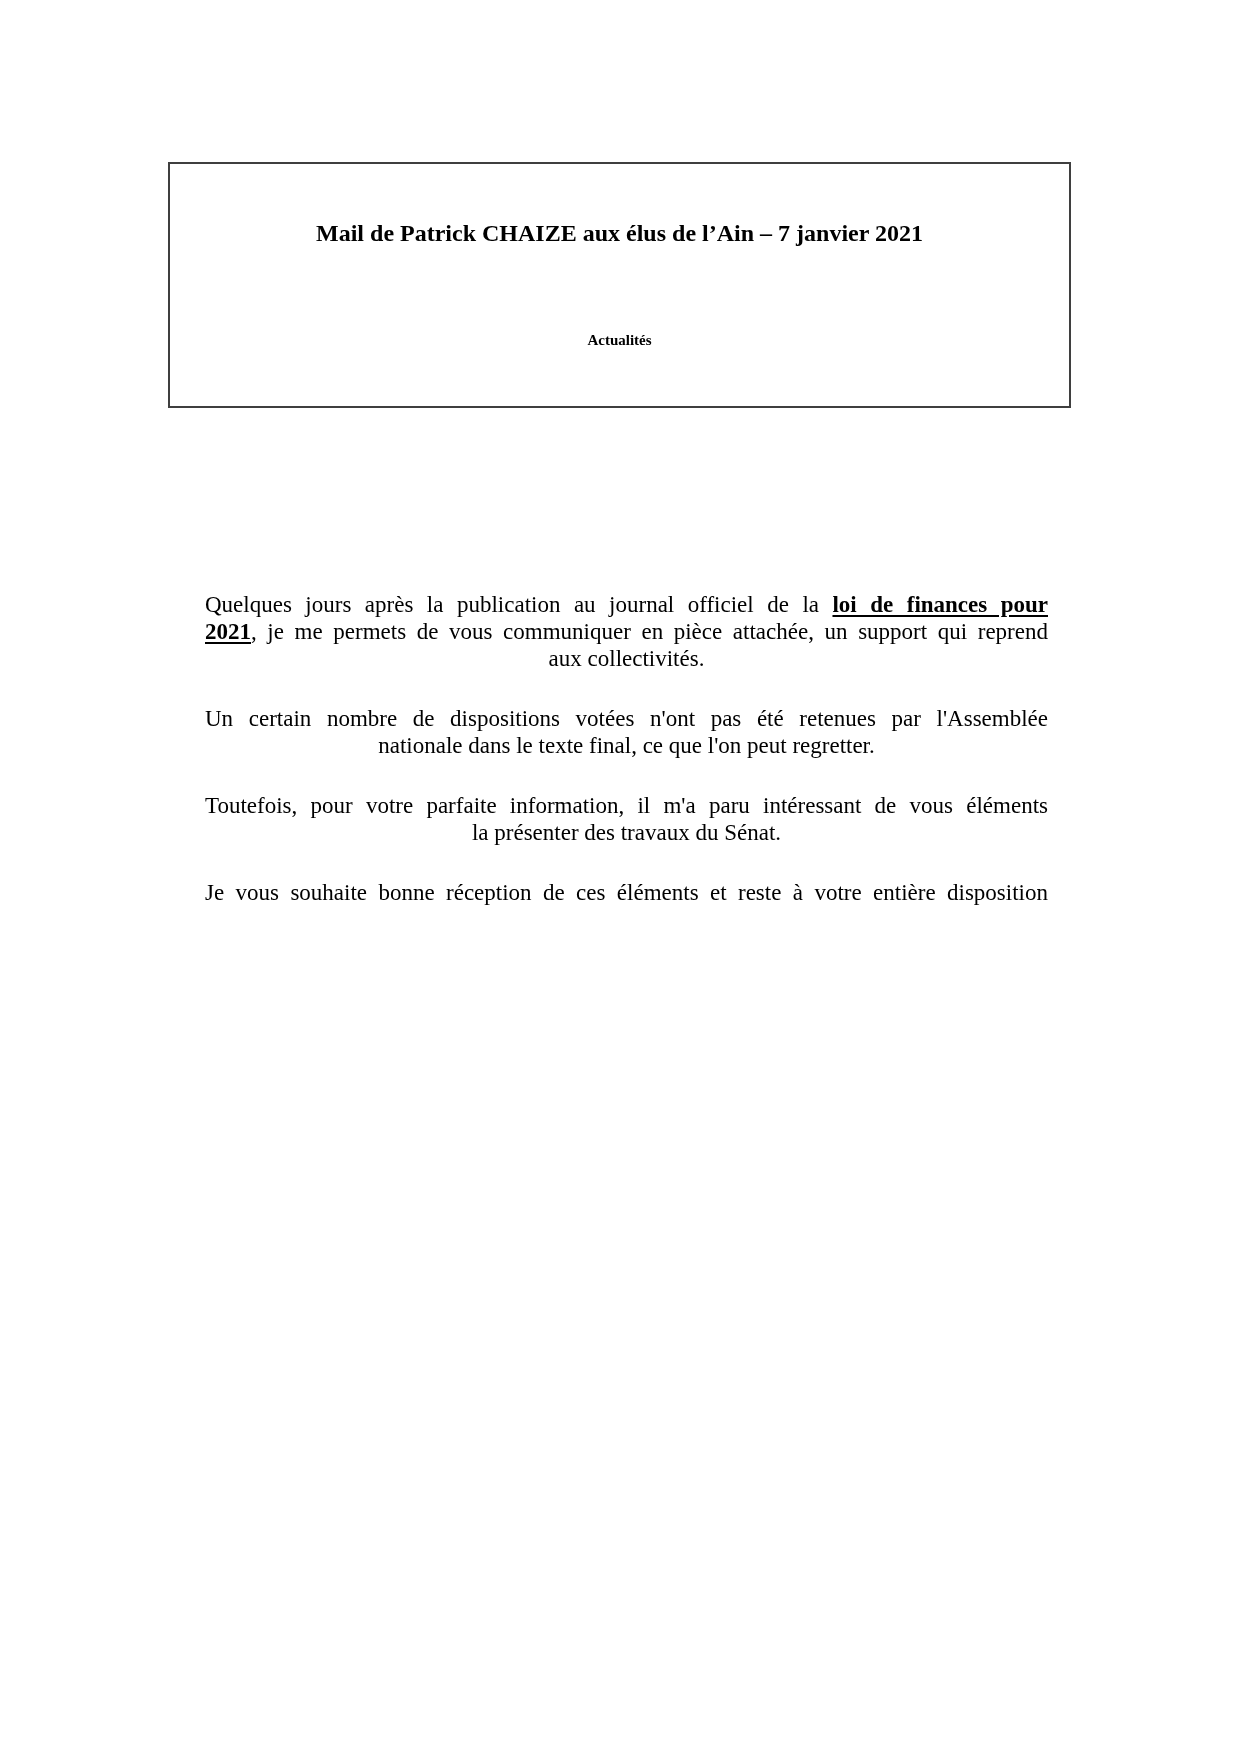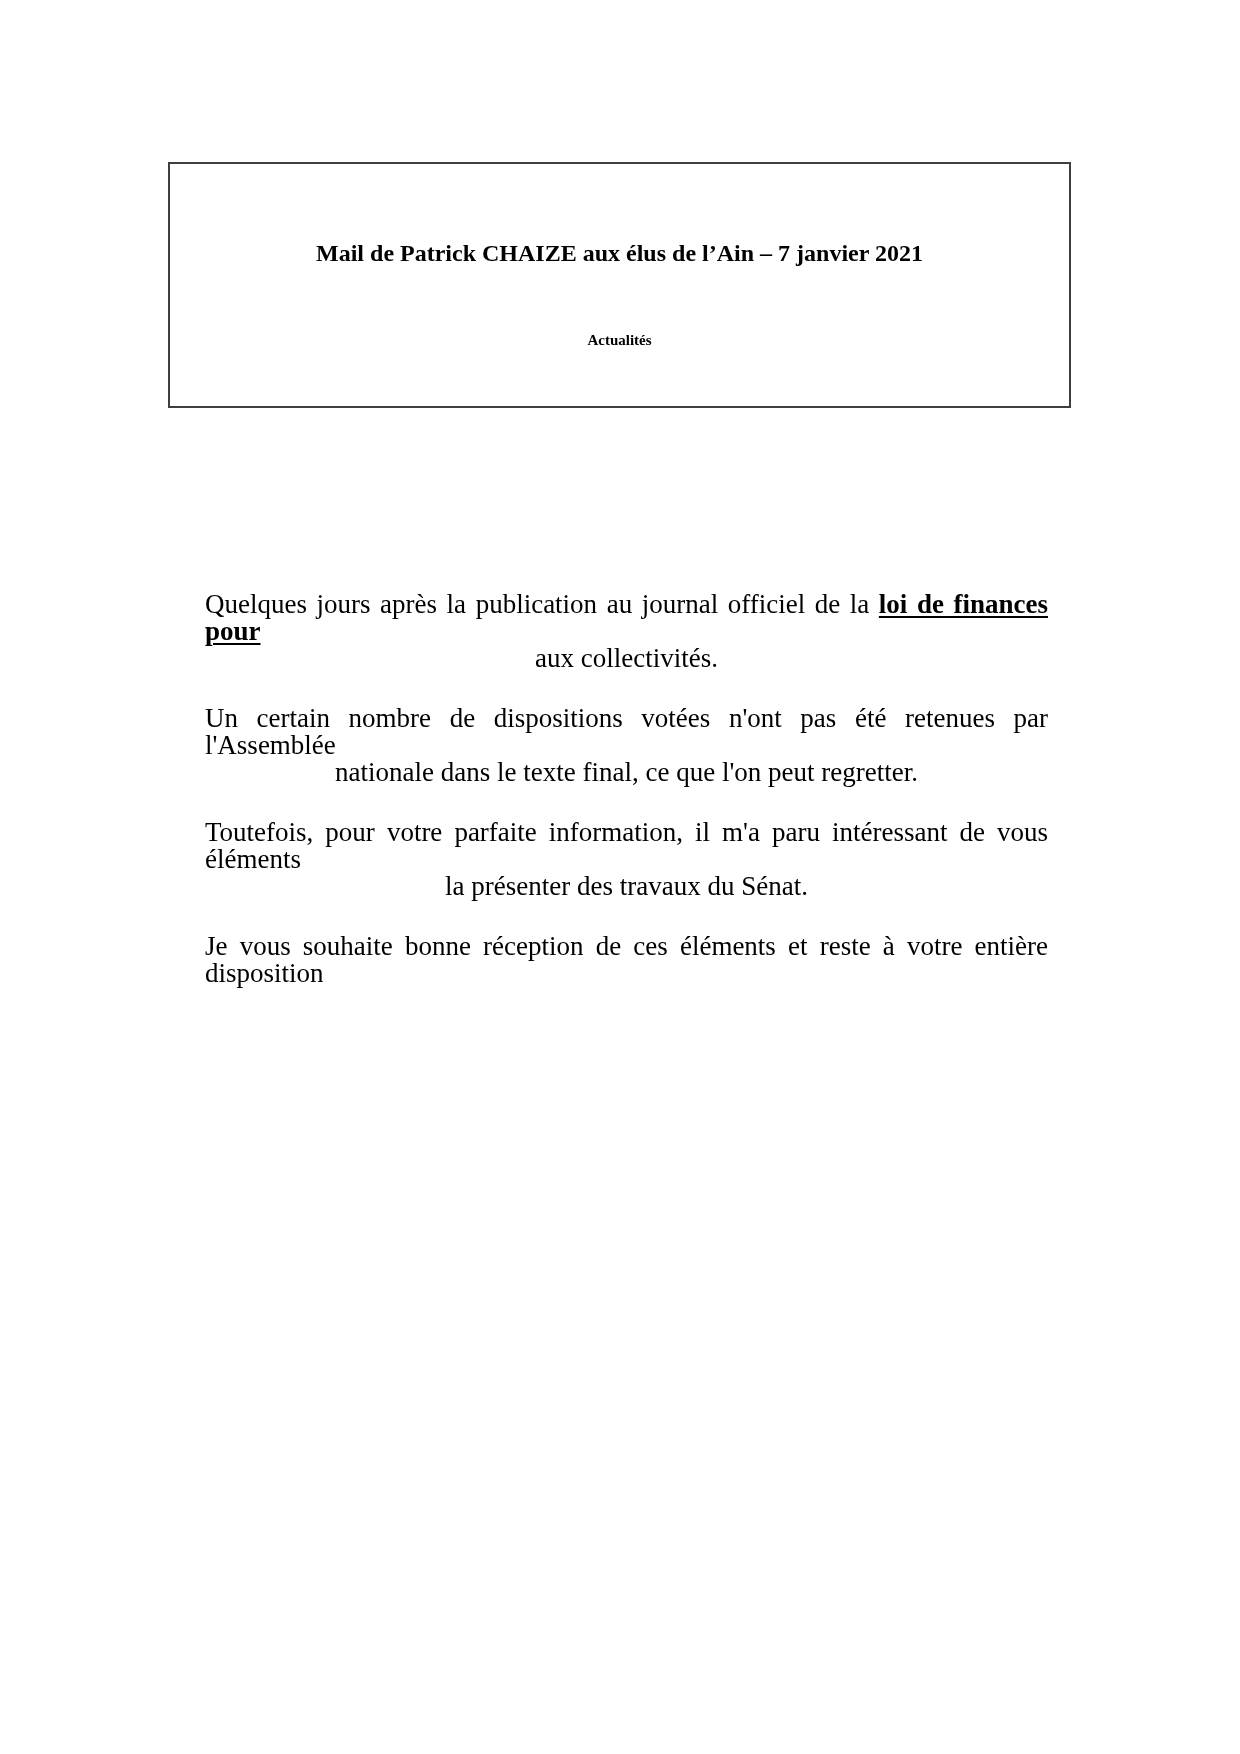--- a/index.html
+++ b/index.html
@@ -26,38 +26,37 @@
   .header-title {
     position: absolute;
     top: 54px;
     left: 0;
     width: 100%;
     text-align: center;
     font-weight: bold;
     font-size: 24px;
     line-height: 30px;
     white-space: nowrap;
-    margin-top: 20px;
   }
   .header-subtitle {
     position: absolute;
     top: 161px;
     left: 0;
     width: 100%;
     text-align: center;
     font-weight: bold;
     font-size: 15px;
     line-height: 30px;
   }
   .letter-body {
     position: absolute;
     left: 205px;
     top: 591px;
     width: 843px;
-    font-size: 27px;
+    font-size: 23px;
     line-height: 27px;
   }
   .paragraph { margin: 0 0 33px 0; }
   .line { white-space: normal; }
   .line.fill { text-align: justify; text-align-last: justify; }
   .line.last { text-align: center; }
   .em {
     font-weight: bold;
     text-decoration: underline;
     text-decoration-thickness: 2px;
@@ -70,20 +69,21 @@
 <div class="page">
 
   <div class="header-box">
     <div class="header-title">Mail de Patrick CHAIZE aux élus de l’Ain – 7 janvier 2021</div>
     <div class="header-subtitle">Actualités</div>
   </div>
 
   <div class="letter-body">
       <div class="paragraph">
         <div class="line fill"><span>Quelques jours après la publication au journal officiel de la </span><span class="em">loi de finances pour</span></div>
+        <div class="line fill"><span class="em">2021</span><span>, je me permets de vous communiquer en pièce attachée, un support qui reprend</span></div>
         <div class="line last"><span>aux collectivités.</span></div>
       </div>
       <div class="paragraph">
         <div class="line fill"><span>Un certain nombre de dispositions votées n'ont pas été retenues par l'Assemblée</span></div>
         <div class="line last"><span>nationale dans le texte final, ce que l'on peut regretter.</span></div>
       </div>
       <div class="paragraph">
         <div class="line fill"><span>Toutefois, pour votre parfaite information, il m'a paru intéressant de vous éléments</span></div>
         <div class="line last"><span>la présenter des travaux du Sénat.</span></div>
       </div>

